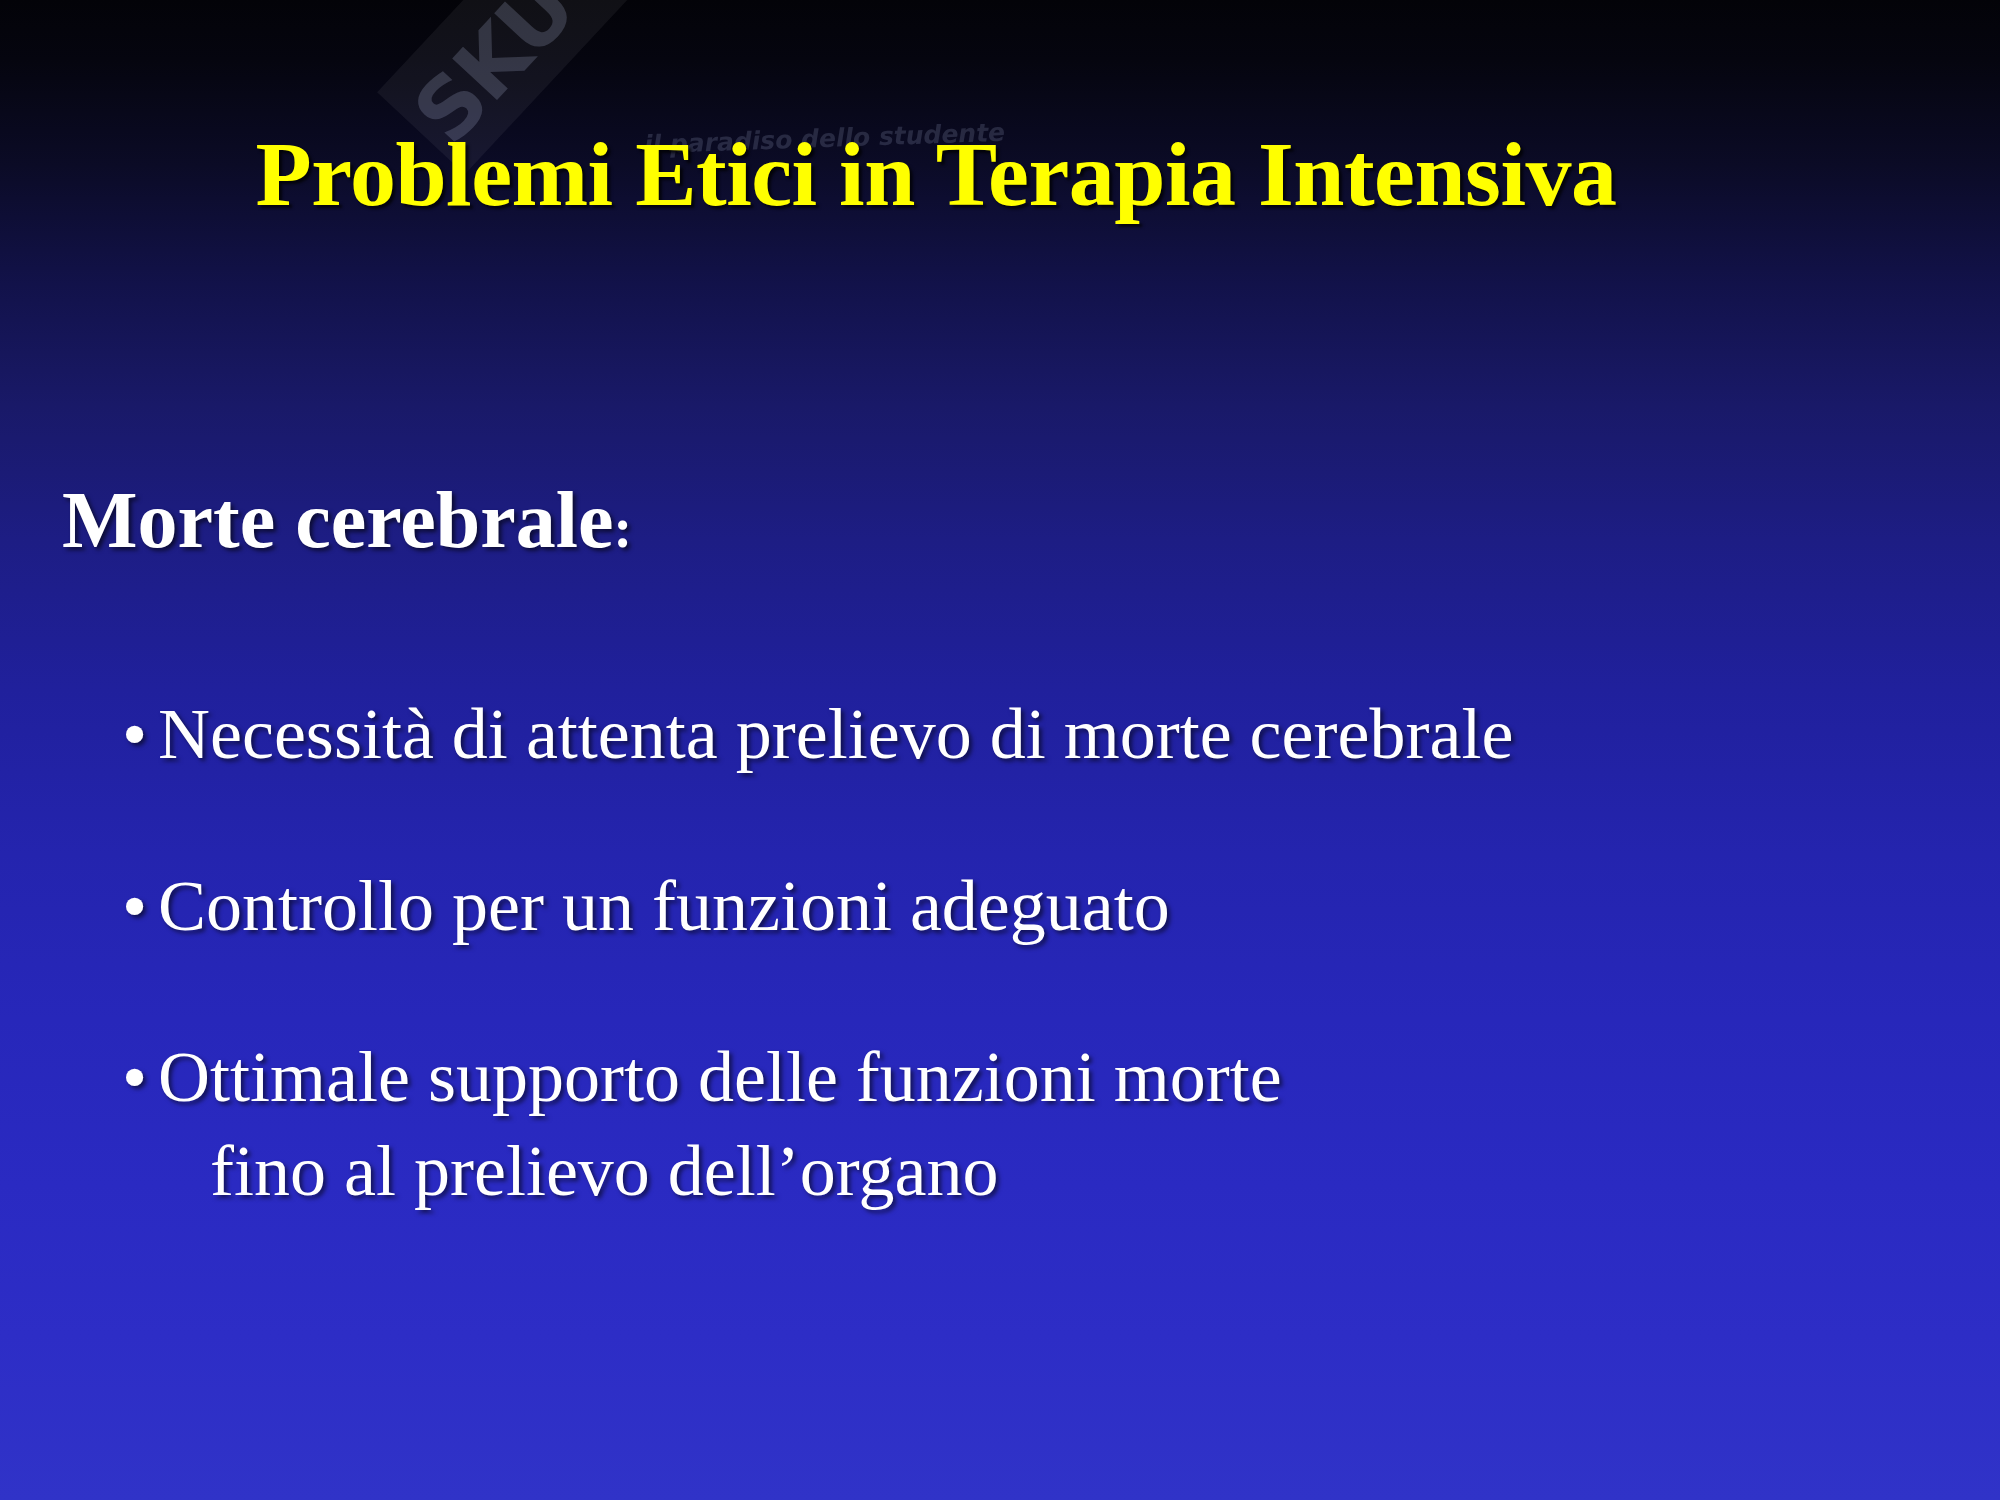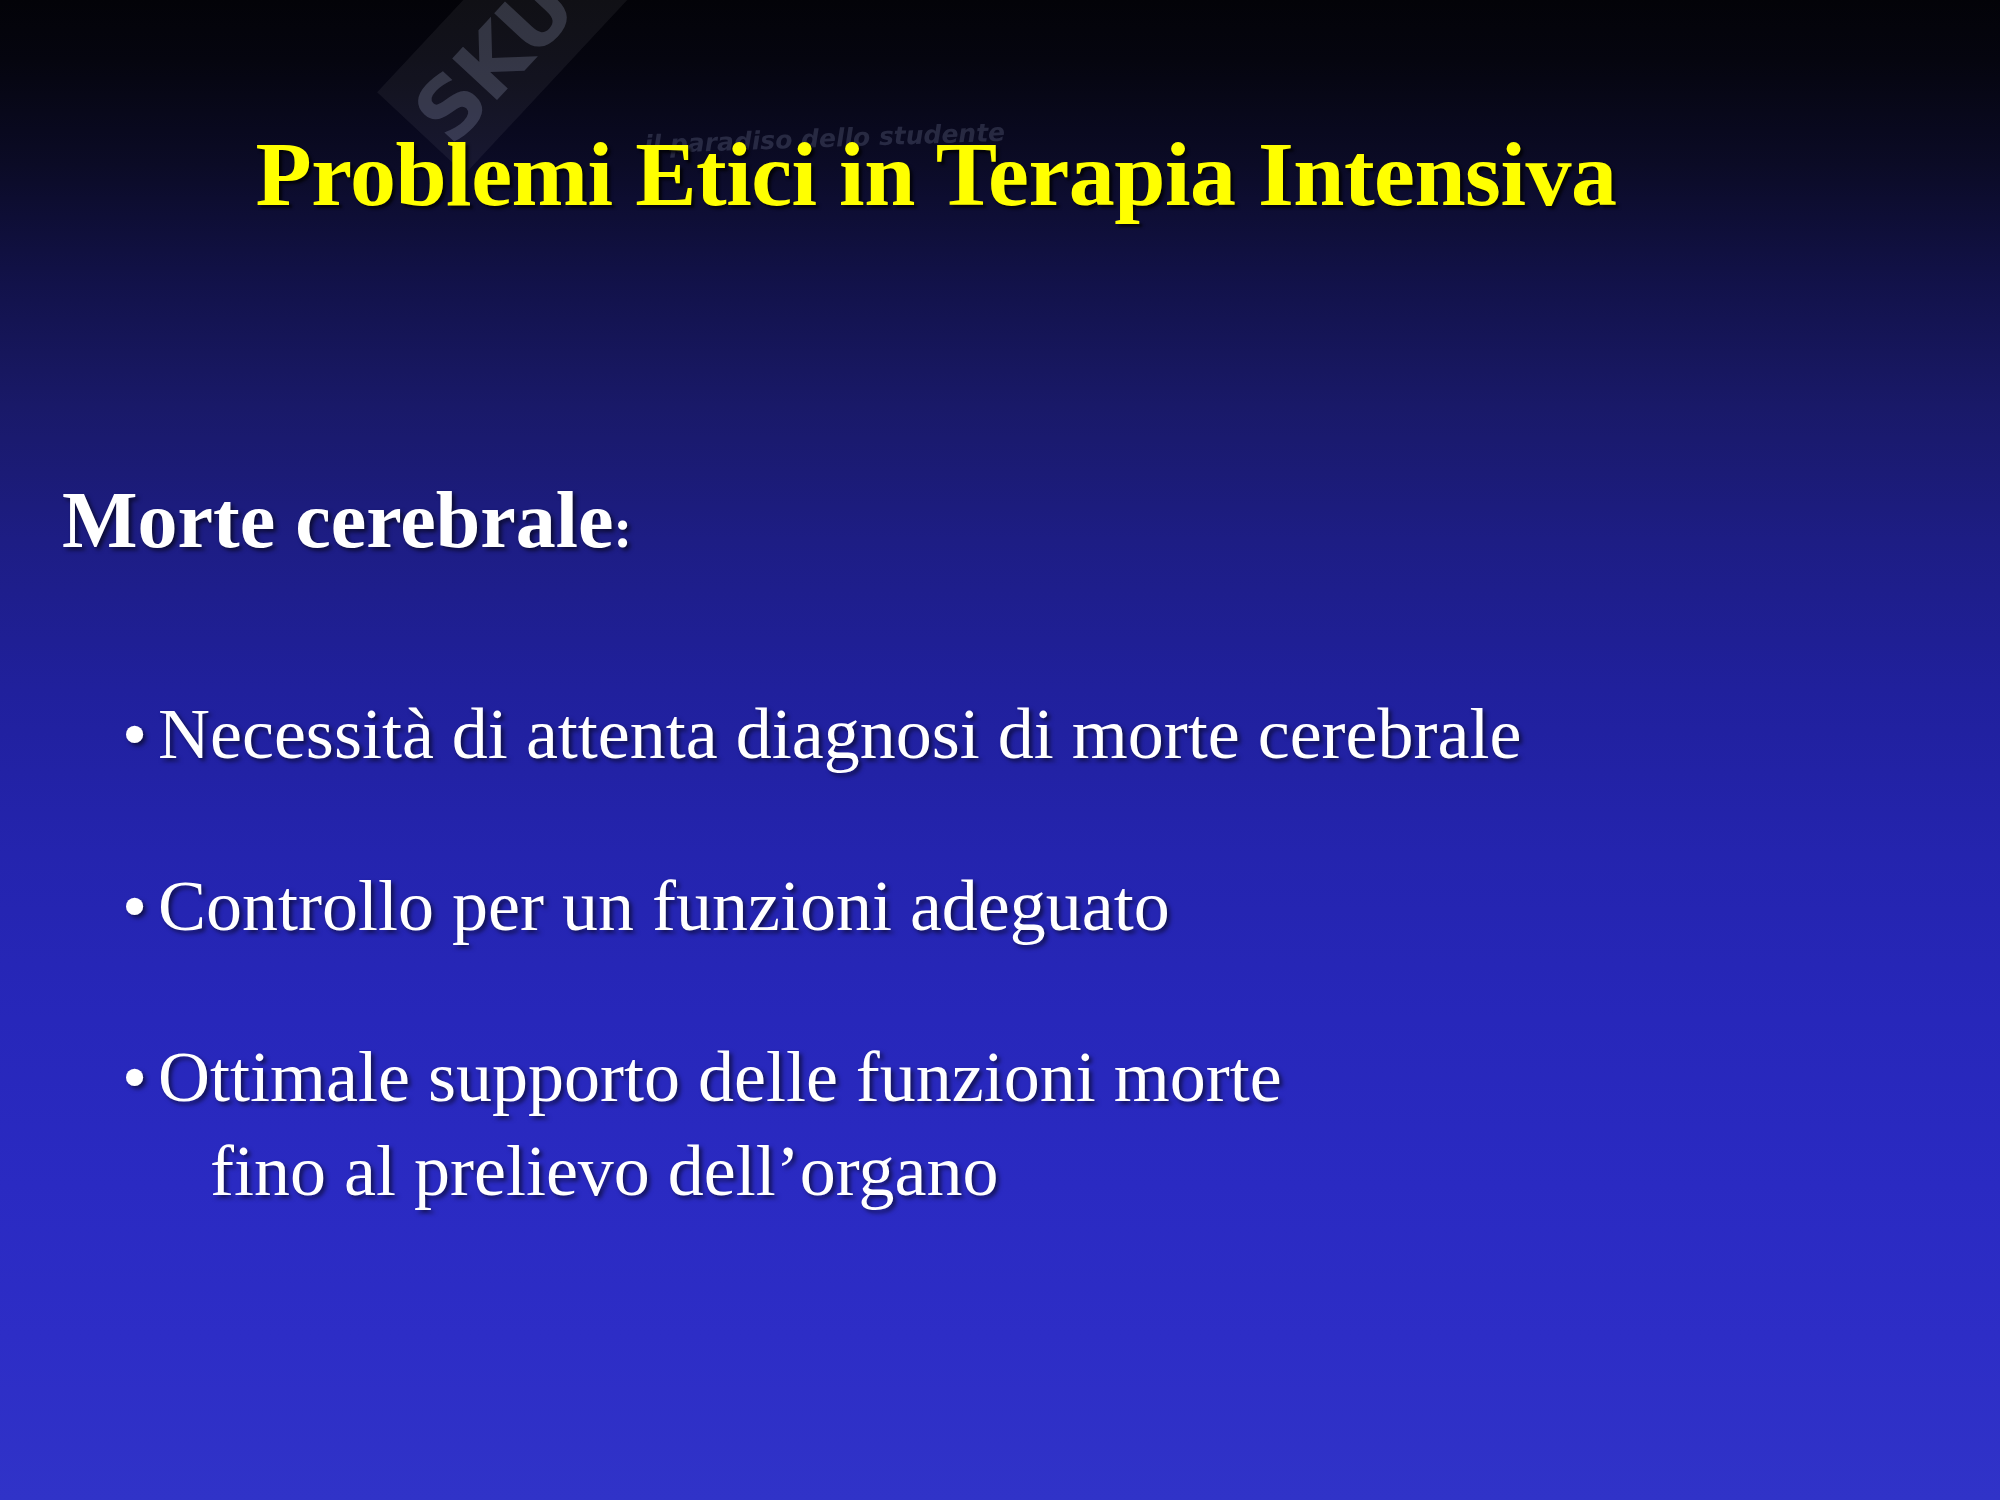--- a/index.html
+++ b/index.html
@@ -177,21 +177,21 @@
     <h1 id="slide-title">Problemi Etici in Terapia Intensiva</h1>
 
     <h2 id="section-heading">
       <span>Morte cerebrale</span><span class="colon">:</span>
     </h2>
 
     <ul id="bullet-list" style="list-style:none;margin:0;padding:0;">
 
       <li class="bullet-item">
         <span class="bullet-marker">•</span>
-        <span class="bullet-text">Necessità di attenta diagnosi di morte cerebrale</span>
+        <span class="bullet-text">Necessità di attenta prelievo di morte cerebrale</span>
       </li>
 
       <li class="bullet-item">
         <span class="bullet-marker">•</span>
         <span class="bullet-text">Controllo per un funzioni adeguato</span>
       </li>
 
       <li class="bullet-item wrapped">
         <span class="bullet-marker">•</span>
         <span class="bullet-text">Ottimale supporto delle funzioni morte</span>

